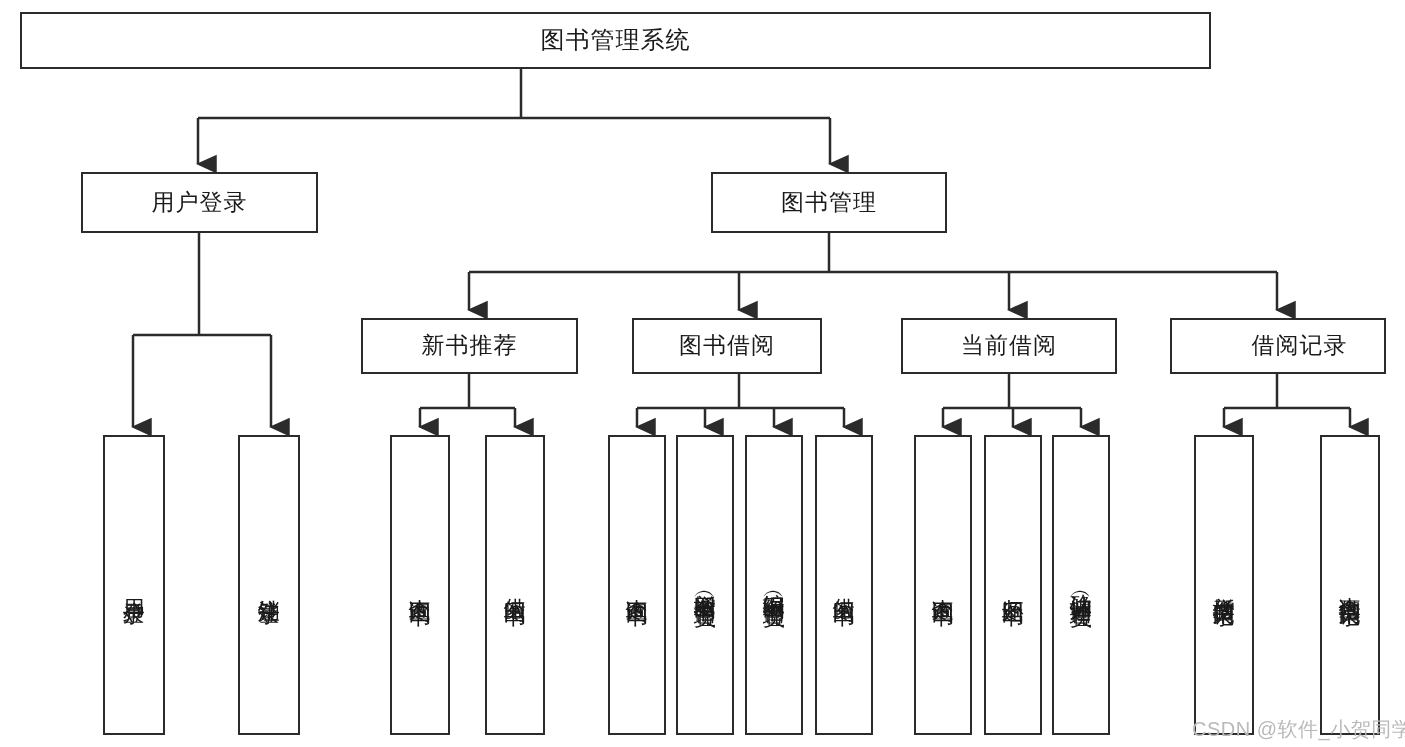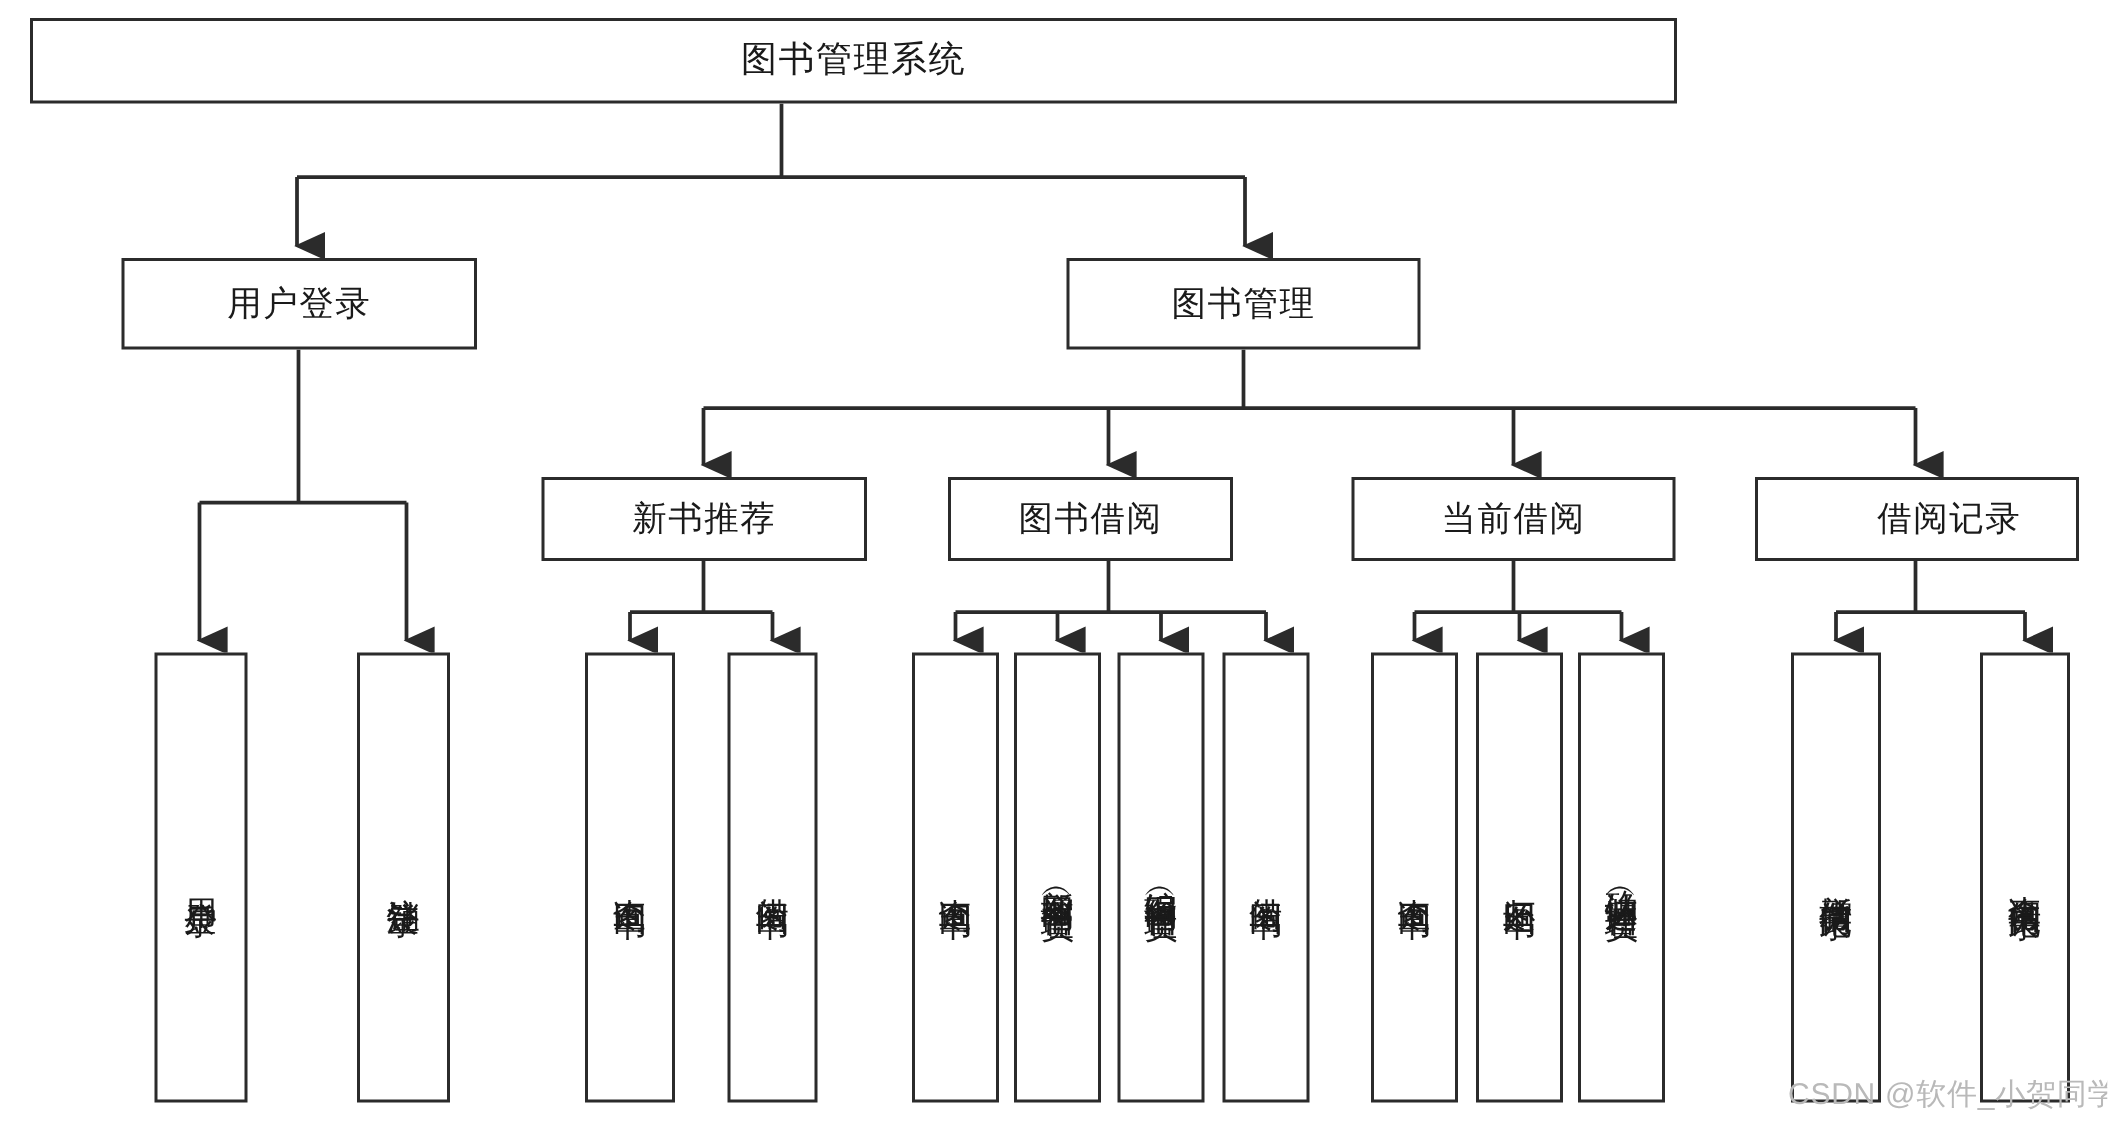--- a/index.html
+++ b/index.html
@@ -120,21 +120,21 @@
       <path d="M 1013 408 L 1013 427" marker-end="url(#arrow)"></path>
       <path d="M 1081 408 L 1081 427" marker-end="url(#arrow)"></path>
 
       <path d="M 1277 374 L 1277 408"></path>
       <path d="M 1224 408 L 1350 408"></path>
       <path d="M 1224 408 L 1224 427" marker-end="url(#arrow)"></path>
       <path d="M 1350 408 L 1350 427" marker-end="url(#arrow)"></path>
     </g>
   </svg>
 
-  <div class="node node-h node-root" id="node-root" style="left: 20px; top: 12px; width: 1098px; height: 57px;">
+  <div class="node node-h node-root" id="node-root" style="left: 20px; top: 12px; width: 1191px; height: 57px;">
     <span>图书管理系统</span>
   </div>
 
   <div class="node node-h" id="node-l2-0" style="left: 81px; top: 172px; width: 237px; height: 61px;">
     <span>用户登录</span>
   </div>
   <div class="node node-h" id="node-l2-1" style="left: 711px; top: 172px; width: 236px; height: 61px;">
     <span>图书管理</span>
   </div>
 

